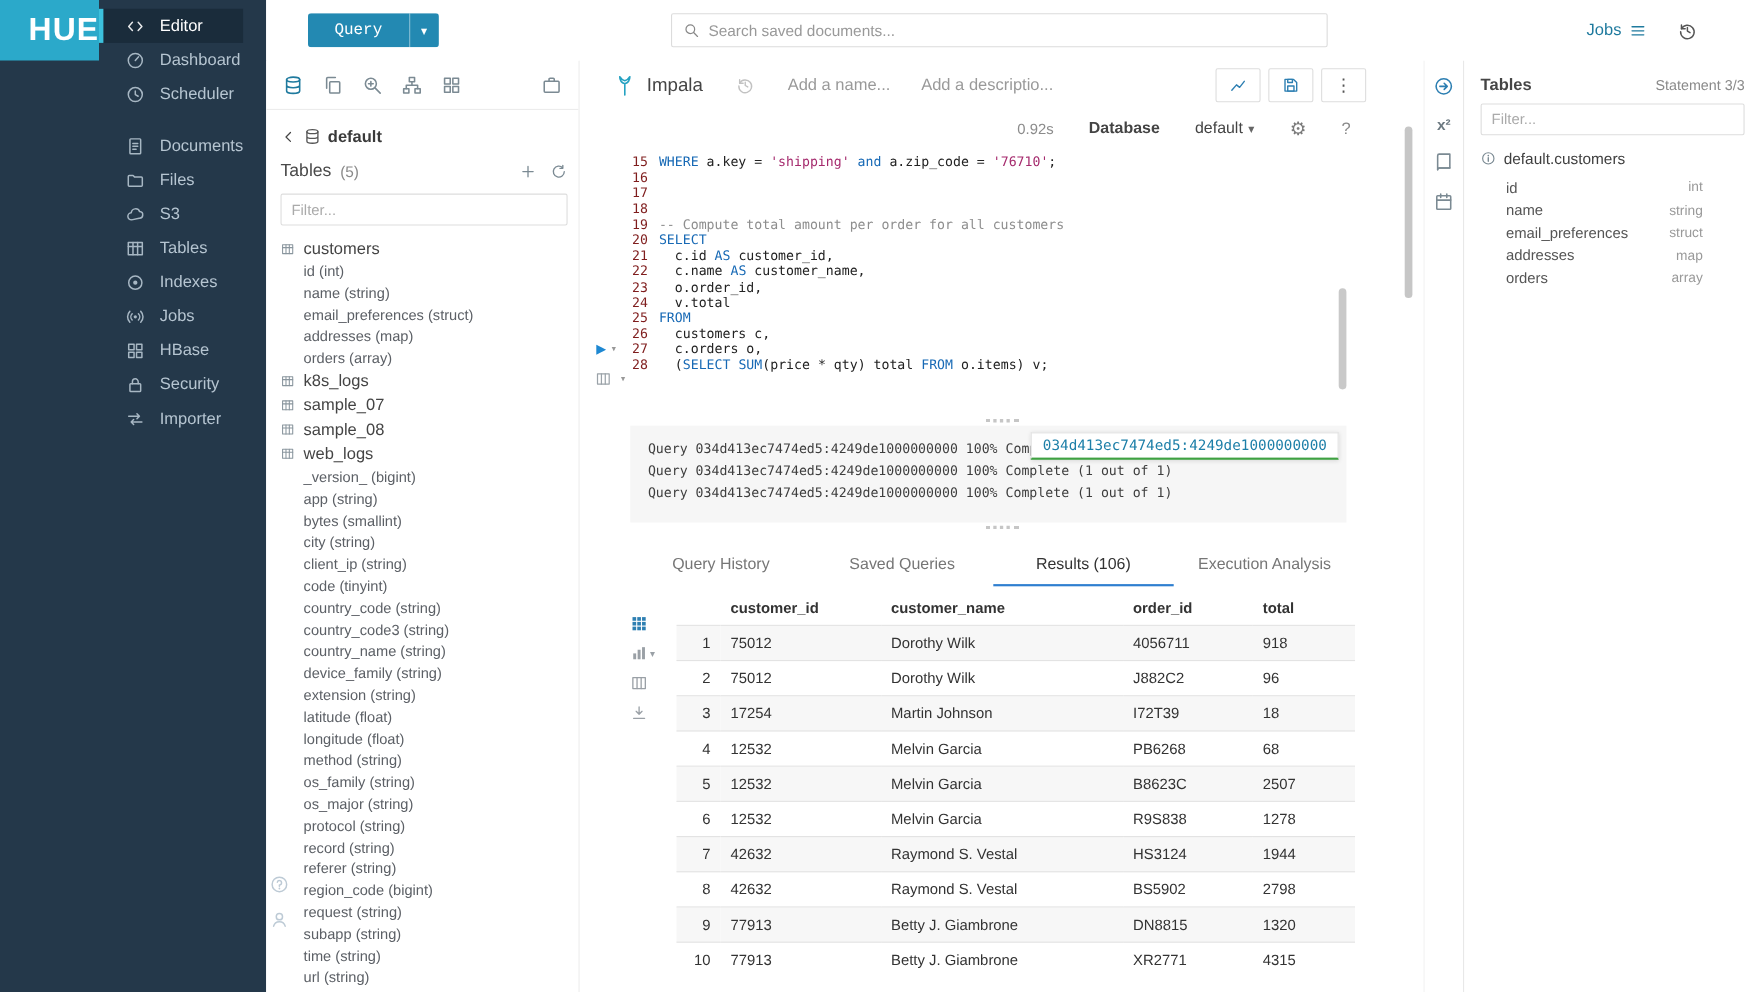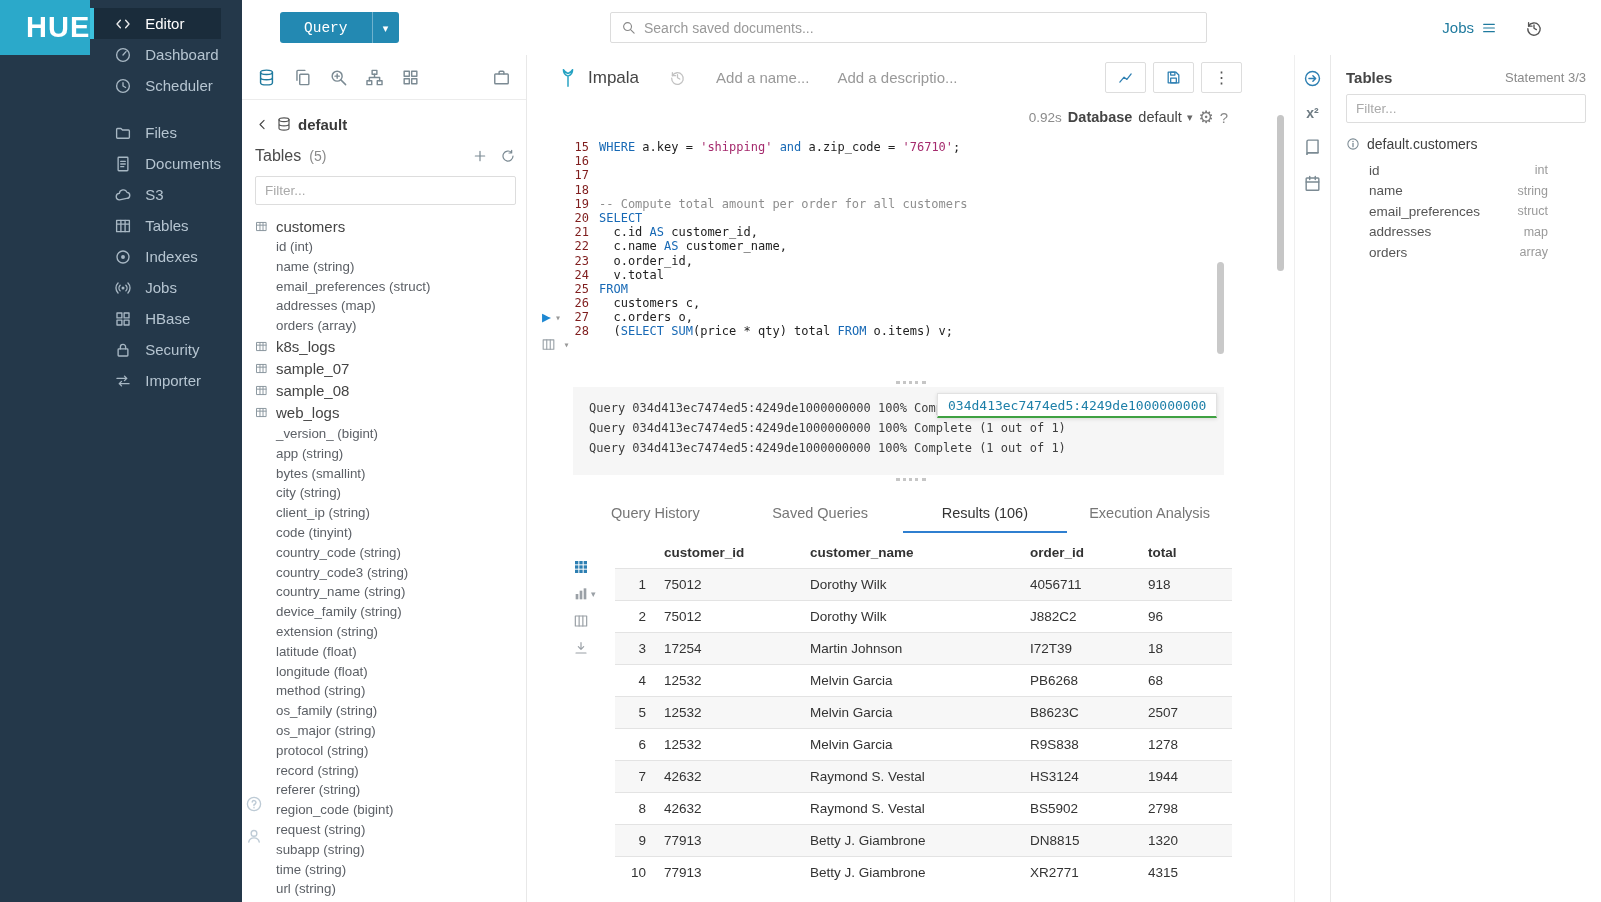--- a/index.html
+++ b/index.html
@@ -69,21 +69,21 @@
 .editor-header{height:45px;min-height:45px;display:flex;align-items:center;padding:0 52px 0 30px}
 .impala-ic{width:22px;height:22px;color:#25a2c2}
 .engine-label{font-size:17px;color:#454545;margin-left:9px}
 .eh-hist{width:17px;height:17px;color:#c2c2c2;margin-left:30px;cursor:pointer}
 .ph-name{color:#999;font-size:15px;margin-left:30px;cursor:text;white-space:nowrap}
 .ph-desc{color:#999;font-size:15px;margin-left:28px;cursor:text;max-width:155px;white-space:nowrap;overflow:hidden}
 .eh-spacer{flex:1}
 .eh-btn{width:41px;height:31px;border:1px solid #ddd;background:#fff;border-radius:2px;display:flex;align-items:center;justify-content:center;margin-left:7px;cursor:pointer}
 .eh-btn .i{width:17px;height:17px;color:#2d7fb2}
 .eh-btn .kebab-glyph{color:#555;font-size:16px;width:auto;height:auto}
-.stats-row{height:34px;min-height:34px;display:flex;align-items:center;justify-content:flex-end;padding-right:66px;gap:6px}
+.stats-row{height:34px;min-height:34px;display:flex;align-items:center;justify-content:flex-end;padding-right:66px;gap:32px}
 .duration{color:#8b8b8b;font-size:13.5px}
 .db-label{color:#444;font-size:14.5px;font-weight:bold}
 .db-select{display:flex;align-items:center;gap:5px;color:#444;font-size:14.5px;cursor:pointer}
 .caret-glyph{font-size:11px;color:#666}
 .gear-glyph{font-size:17px;color:#7a7a7a;cursor:pointer;line-height:1;width:auto;height:auto}
 .q-glyph{font-size:15px;color:#8a8a8a;cursor:pointer;width:auto;height:auto}
 
 
 .code-area{position:relative;height:244px;min-height:244px;padding:6px 0 0 38px;font-family:"DejaVu Sans Mono","Liberation Mono",monospace;font-size:12px}
 .code-line{display:flex;height:14.2px;line-height:14.2px}
@@ -180,35 +180,35 @@
               <svg viewBox="0 0 24 24" fill="none" stroke="currentColor" stroke-width="1.8" stroke-linecap="round" stroke-linejoin="round" style="width:100%;height:100%">
                 <circle cx="12" cy="12" r="8.5"></circle>
                 <path d="M12 7.5V12l3.5 2"></path>
               </svg>
             </span>
             <span class="nav-label">Scheduler</span>
           </div>
         </div>
         <div class="nav-section">
           <div class="nav-item">
-            <span class="i nav-ic" data-icon="folder">
-              <svg viewBox="0 0 24 24" fill="none" stroke="currentColor" stroke-width="1.8" stroke-linecap="round" stroke-linejoin="round" style="width:100%;height:100%">
-                <path d="M3.5 7.2c0-.7.5-1.2 1.2-1.2h4.6l2 2h8c.7 0 1.2.5 1.2 1.2v8.6c0 .7-.5 1.2-1.2 1.2H4.7c-.7 0-1.2-.5-1.2-1.2z"></path>
-              </svg>
-            </span>
-            <span class="nav-label">Files</span>
-          </div>
-          <div class="nav-item">
             <span class="i nav-ic" data-icon="document">
               <svg viewBox="0 0 24 24" fill="none" stroke="currentColor" stroke-width="1.8" stroke-linecap="round" stroke-linejoin="round" style="width:100%;height:100%">
                 <rect x="5.5" y="3" width="13" height="18" rx="1"></rect>
                 <path d="M9 8.5h6M9 12h6M9 15.5h4"></path>
               </svg>
             </span>
             <span class="nav-label">Documents</span>
+          </div>
+          <div class="nav-item">
+            <span class="i nav-ic" data-icon="folder">
+              <svg viewBox="0 0 24 24" fill="none" stroke="currentColor" stroke-width="1.8" stroke-linecap="round" stroke-linejoin="round" style="width:100%;height:100%">
+                <path d="M3.5 7.2c0-.7.5-1.2 1.2-1.2h4.6l2 2h8c.7 0 1.2.5 1.2 1.2v8.6c0 .7-.5 1.2-1.2 1.2H4.7c-.7 0-1.2-.5-1.2-1.2z"></path>
+              </svg>
+            </span>
+            <span class="nav-label">Files</span>
           </div>
           <div class="nav-item">
             <span class="i nav-ic" data-icon="cloud">
               <svg viewBox="0 0 24 24" fill="none" stroke="currentColor" stroke-width="1.8" stroke-linecap="round" stroke-linejoin="round" style="width:100%;height:100%">
                 <path d="M7.5 18.5a4.3 4.3 0 0 1-.4-8.6 5.3 5.3 0 0 1 10.2-1.4 4 4 0 0 1-.6 8z"></path>
               </svg>
             </span>
             <span class="nav-label">S3</span>
           </div>
           <div class="nav-item">

